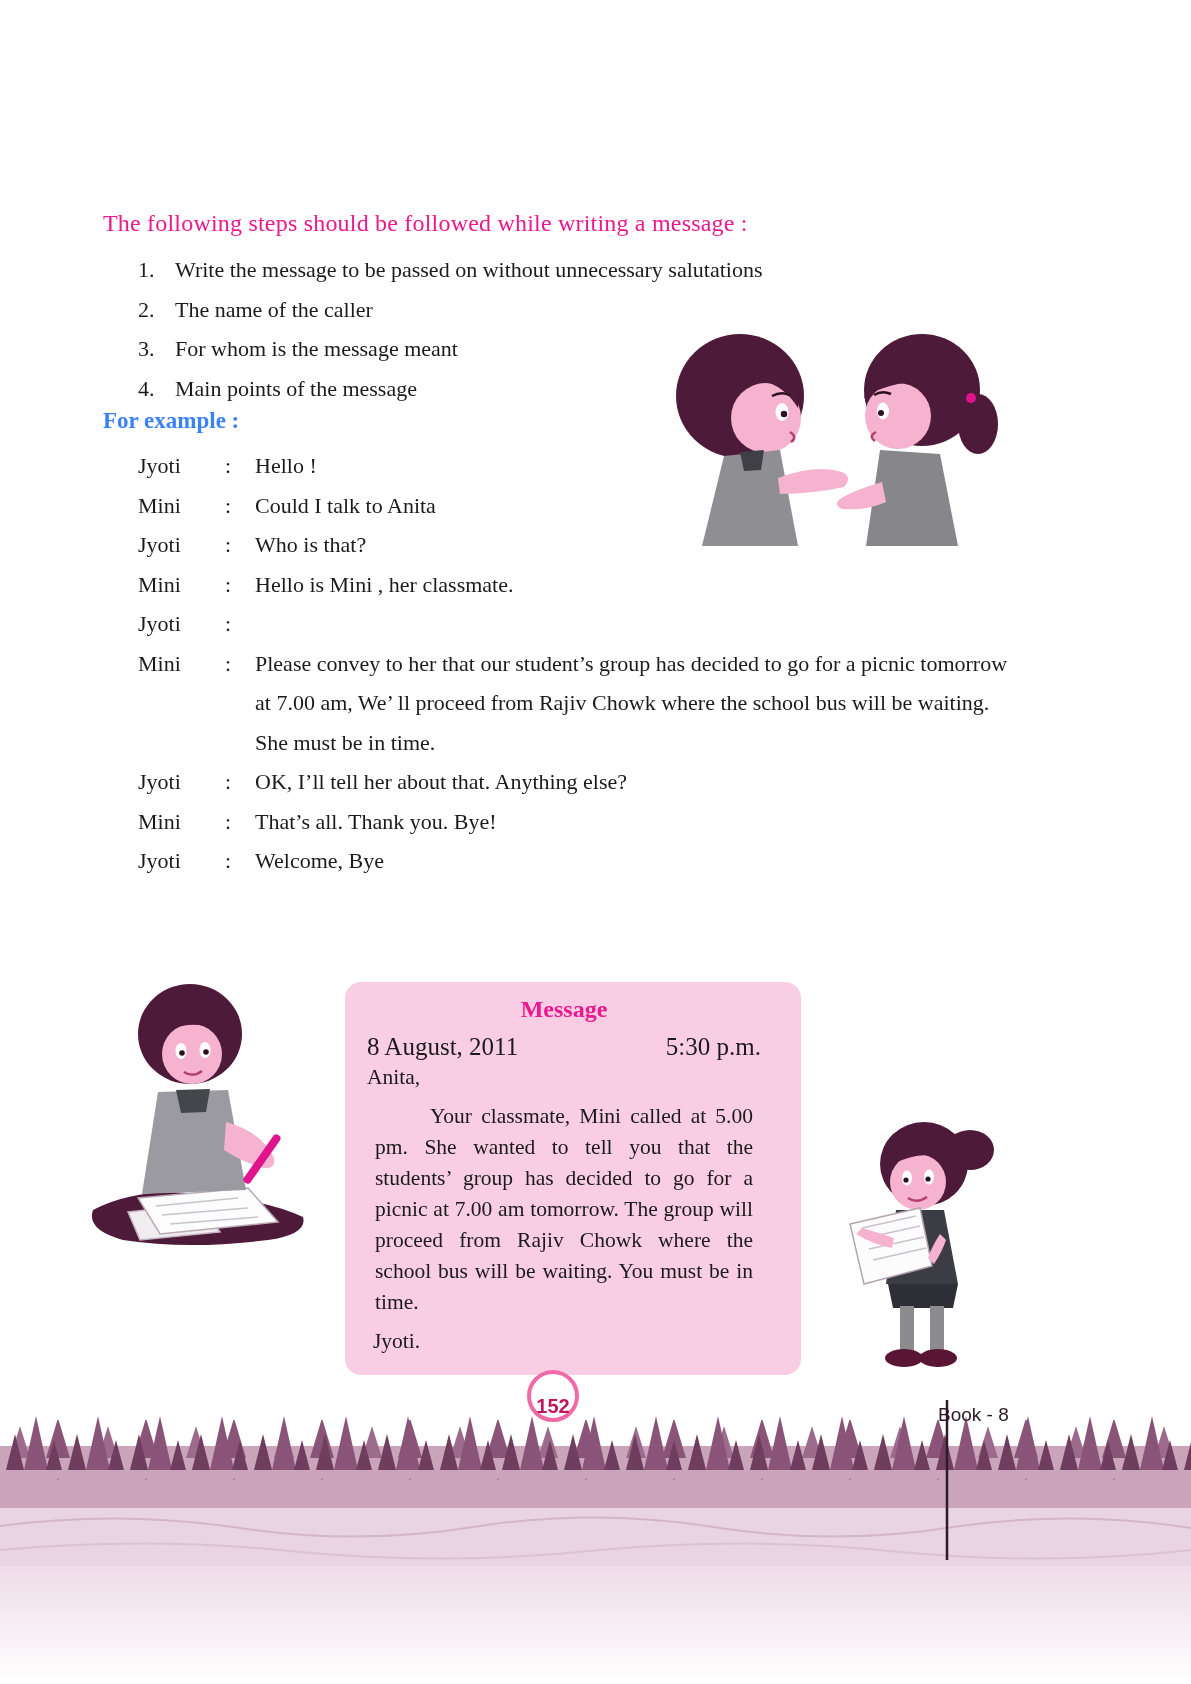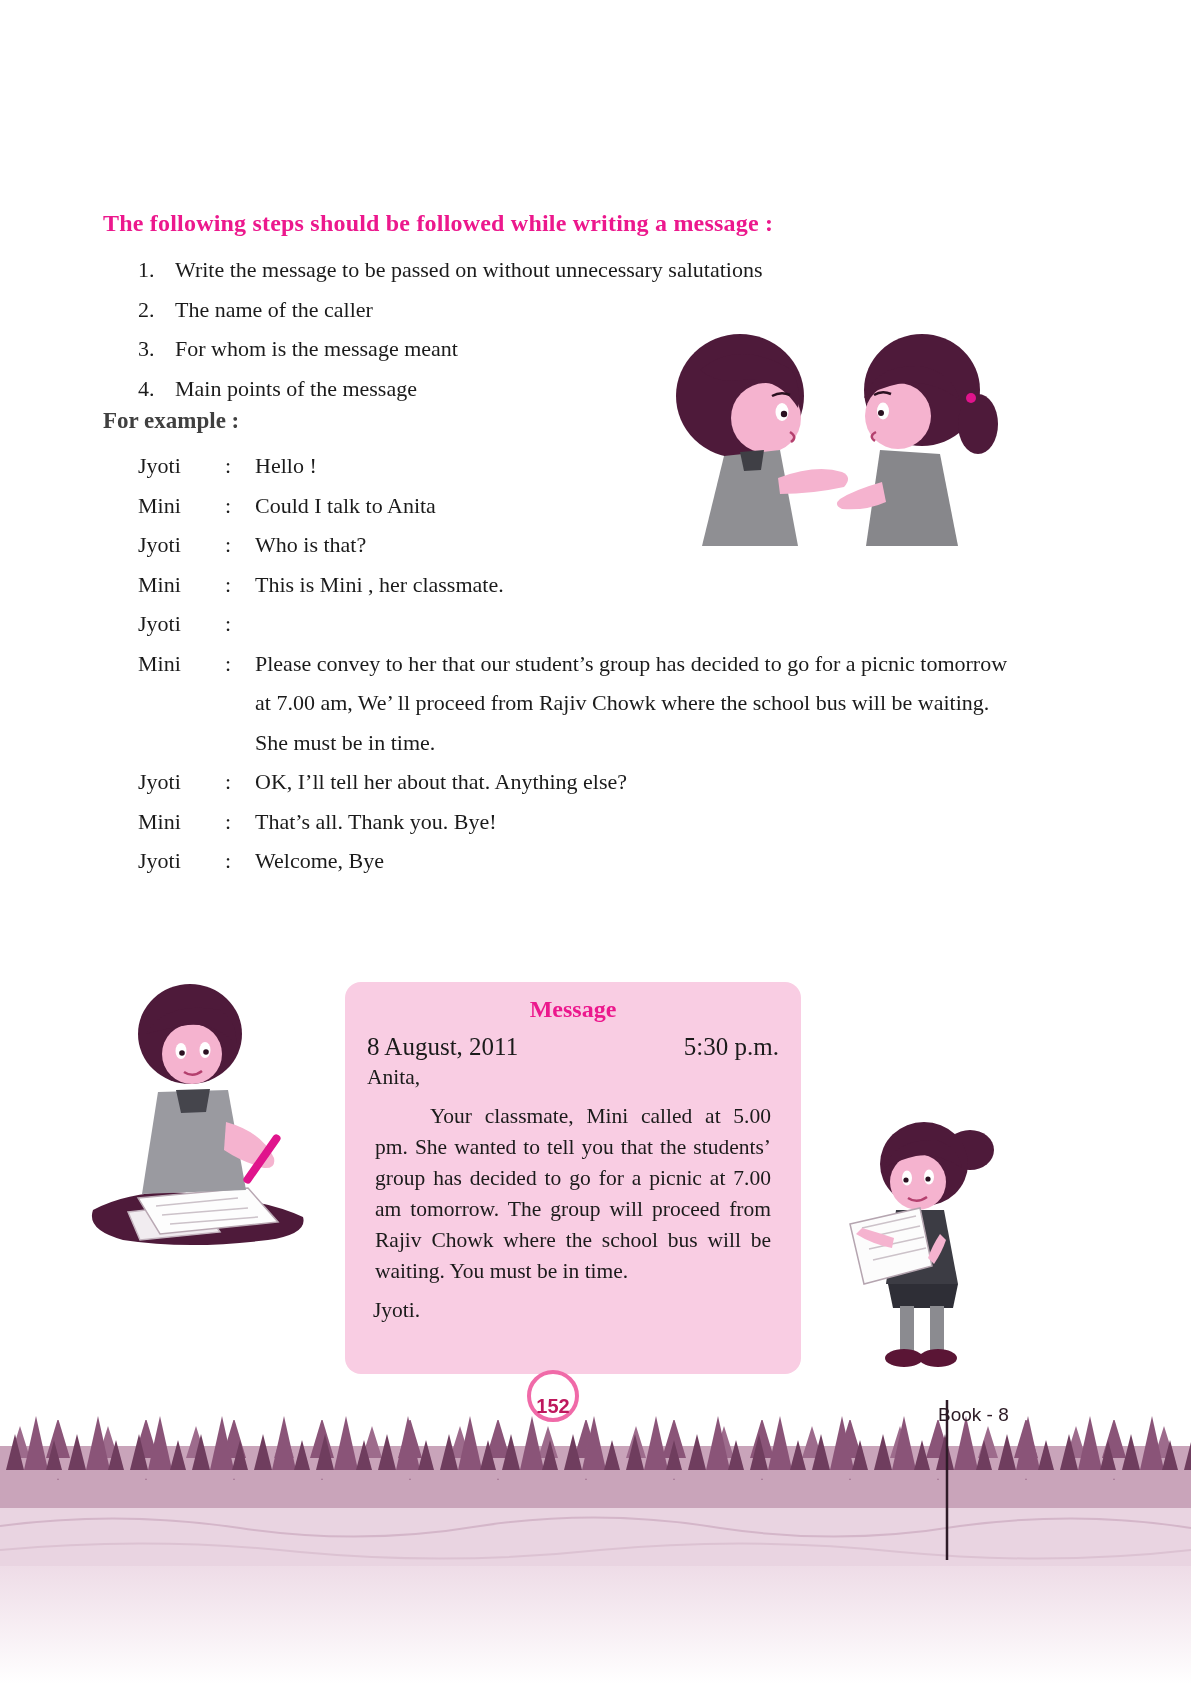--- a/index.html
+++ b/index.html
@@ -3,38 +3,38 @@
 <meta charset="utf-8">
 <style>
   html,body { margin:0; padding:0; background:#ffffff; }
   .page {
     position:relative; width:1191px; height:1684px; margin:0 auto;
     background:#ffffff; overflow:hidden;
     font-family:"Liberation Serif", serif; color:#1b1b1b;
   }
   .heading {
     position:absolute; left:103px; top:210px;
-    font-size:24px; font-weight:bold; color:#ec188d; letter-spacing:0.2px;
+    font-size:24px; font-weight:normal; color:#ec188d; letter-spacing:0.2px;
   }
   .steps { position:absolute; left:138px; top:250px; width:820px; font-size:22px; }
   .step  { display:grid; grid-template-columns:37px 1fr; line-height:39.5px; }
   .example-label {
     position:absolute; left:103px; top:408px;
-    font-size:23px; font-weight:bold; color:#404040;text-align:center;
+    font-size:23px; font-weight:bold; color:#3b82f6;text-align:center;
   }
   .dialogue { position:absolute; left:138px; top:446px; width:880px; font-size:22px; }
   .dialogue-row { display:grid; grid-template-columns:87px 30px 1fr; line-height:39.5px; }
   .closing {
     position:absolute; left:103px; top:870px; width:940px;
     font-size:22.5px; line-height:1.4;
   }
   .message-box {
     position:absolute; left:345px; top:982px; width:456px; min-height:392px;
     background:#f9cde3; border-radius:16px; box-sizing:border-box;
-    padding:14px 22px 18px 22px;
+    padding:14px 40px 18px 22px;
   }
   .message-title { text-align:center; color:#ec188d; font-weight:bold; font-size:24px; margin-bottom:8px; }
   .message-meta  { display:flex; justify-content:space-between; font-size:25px; line-height:31px; }
   .message-salutation { font-size:21.5px; line-height:31px; }
   .message-body  { font-size:21.5px; line-height:31px; text-align:justify; text-indent:55px; margin:8px; }
   .message-signature { font-size:21.5px; line-height:31px; padding-left:6px; }
 
   .illus-top    { position:absolute; left:640px; top:318px; width:370px; height:245px; }
   .illus-writer { position:absolute; left:78px;  top:972px; width:240px; height:300px; }
   .illus-reader { position:absolute; left:832px; top:1106px; width:175px; height:270px; }
@@ -92,21 +92,21 @@
       <span>Could I talk to Anita</span>
     </div>
     <div class="dialogue-row">
       <span>Jyoti</span>
       <span>:</span>
       <span>Who is that?</span>
     </div>
     <div class="dialogue-row">
       <span>Mini</span>
       <span>:</span>
-      <span>This is Mini , her classmate.</span>
+      <span>Hello is Mini , her classmate.</span>
     </div>
     <div class="dialogue-row">
       <span>Jyoti</span>
       <span>:</span>
     </div>
     <div class="dialogue-row">
       <span>Mini</span>
       <span>:</span>
       <span>Please convey to her that our student’s group has decided to go for a picnic tomorrow at 7.00 am, We’ ll proceed from Rajiv Chowk where the school bus will be waiting. She must be in time.</span>
     </div>

